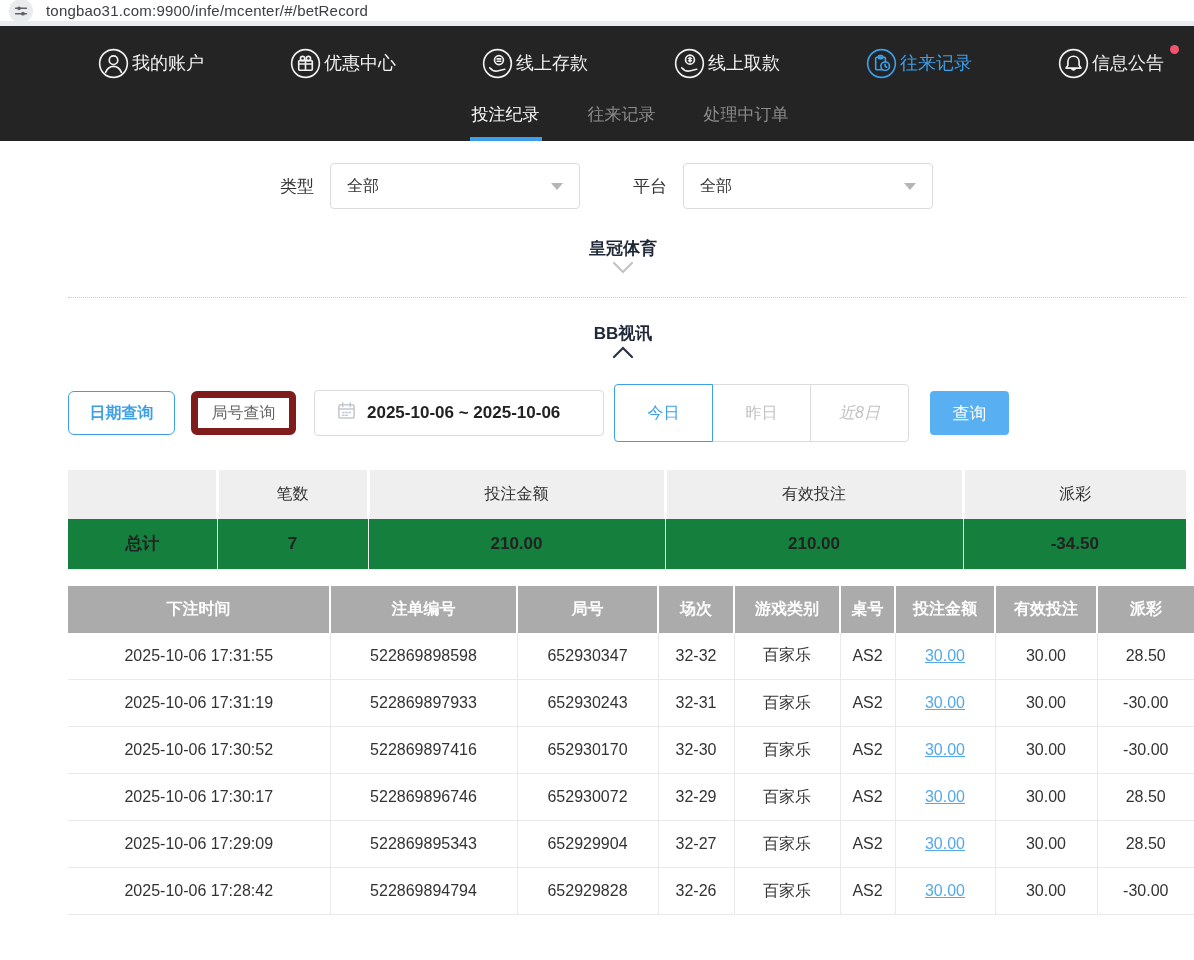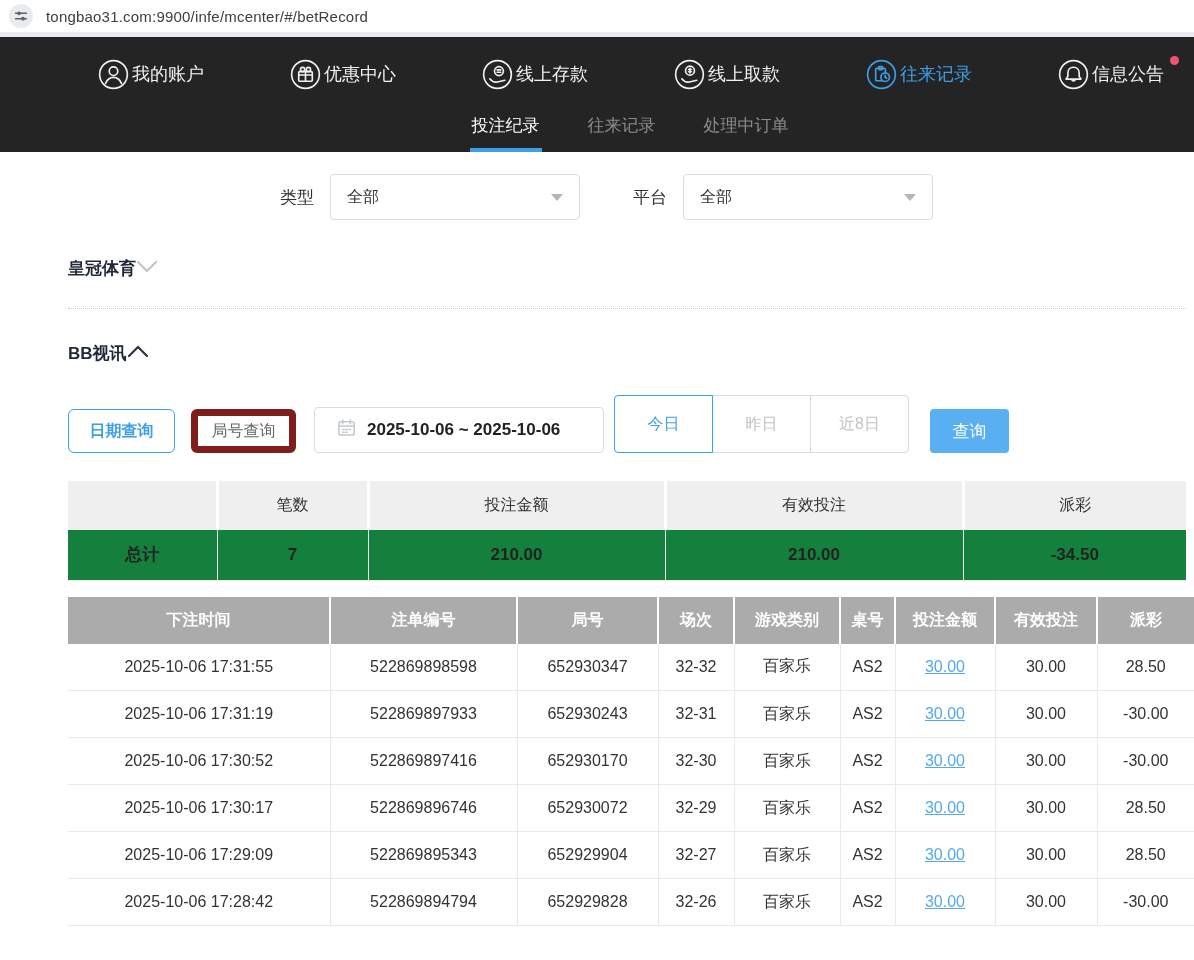--- a/index.html
+++ b/index.html
@@ -1,20 +1,20 @@
 <!DOCTYPE html>
 <html><head>
 <meta charset="utf-8">
 <style>
   * { margin:0; padding:0; box-sizing:border-box; }
   html,body { width:1194px; height:960px; overflow:hidden; background:#fff;
               font-family:"Liberation Sans","DejaVu Sans",sans-serif; }
 
   
-  .browser-bar { height:32px; background:#fff; display:flex; align-items:center; padding-left:9px; }
+  .browser-bar { height:21px; background:#fff; display:flex; align-items:center; padding-left:9px; }
   .site-icon-wrap { width:24px; height:24px; border-radius:50%; background:#e9ebee;
                     display:flex; align-items:center; justify-content:center; }
   .url-text { margin-left:13px; font-size:15px; color:#3c4043; letter-spacing:.2px; }
   .chrome-strip { height:5px; background:#e8ebf4; }
 
   
   .header { background:#242424; }
   .nav { display:flex; align-items:center; justify-content:space-between;
          padding:14px 30px 6px 98px; height:66px; }
   .nav-item { display:flex; align-items:center; gap:3px; color:#f1f1f1; font-size:18px;
@@ -33,42 +33,42 @@
   .filter-row { display:flex; align-items:center; margin:22px 0 0 280px; }
   .filter-label { font-size:17px; color:#333; margin-right:16px; }
   .select { width:250px; height:46px; border:1px solid #dcdcdc; border-radius:4px;
             display:flex; align-items:center; justify-content:space-between;
             padding:0 16px; font-size:16px; color:#333; background:#fff; cursor:pointer; }
   .caret { width:0; height:0; border-left:6px solid transparent; border-right:6px solid transparent;
            border-top:7px solid #b5b5b5; }
   .filter-group2 { margin-left:53px; display:flex; align-items:center; }
 
   
-  .section-row { display:flex; justify-content:flex-start; align-items:center;
-                 padding:0 16px 0 68px; }
+  .section-row { display:flex; justify-content:center; align-items:center;
+                 padding:0 16px 0 68px;flex-direction:column; }
   .section-title { font-size:17px; font-weight:bold; color:#1f2738; }
   .crown-row { margin-top:30px; height:36px; }
   .dotted-divider { border-bottom:1px dotted #c9c9c9; margin:22px 8px 0 68px; }
   .bb-row { margin-top:26px; height:36px; }
   .chev { display:block; cursor:pointer; }
 
   
-  .controls-row { display:flex; align-items:flex-end; margin:24px 0 0 68px; }
+  .controls-row { display:flex; align-items:center; margin:24px 0 0 68px; }
   .btn { height:44px; background:#fff; border-radius:6px; font-size:16px; cursor:pointer;
          font-family:inherit; }
   .btn-date { width:107px; border:1px solid #3d9fe8; color:#3d9fe8; font-weight:bold; }
   .btn-round { width:105px; border:7px solid #7f1d1d; color:#666; margin-left:16px; }
   .date-box { margin-left:18px; width:290px; height:46px; border:1px solid #dcdcdc;
               border-radius:4px; display:flex; align-items:center; padding:0 22px; gap:11px;
               font-size:17px; font-weight:600; color:#222; cursor:pointer; }
   .btn-group { display:flex; margin-left:10px; }
   .bg-btn { width:99px; height:58px; border:1px solid #dcdcdc; background:#fff; color:#c2c2c2;
             font-size:16px; cursor:pointer; margin-left:-1px; font-family:inherit; }
   .bg-btn:first-child { border-radius:4px 0 0 4px; margin-left:0; }
-  .bg-btn:last-child { border-radius:0 4px 4px 0; }
+  .bg-btn:last-child { border-radius:0 4px 4px 0;font-style:italic; }
   .bg-btn.active { border-color:#3d9fe8; color:#3d9fe8; position:relative; z-index:2; }
   .btn-search { margin-left:21px; width:79px; height:44px; background:#58b0f3; color:#fff;
                 border:none; border-radius:4px; font-size:17px; cursor:pointer; font-family:inherit; }
 
   
   .summary-table { margin:28px 0 0 68px; width:1118px; border-collapse:collapse; table-layout:fixed; }
   .summary-table th { background:#efefef; height:49px; font-size:16px; color:#333;
                       font-weight:normal; text-align:center; border-left:3px solid #fff; }
   .summary-table th:first-child { border-left:none; }
   .summary-table td { height:50px; background:#15803d; text-align:center; font-size:17px;

